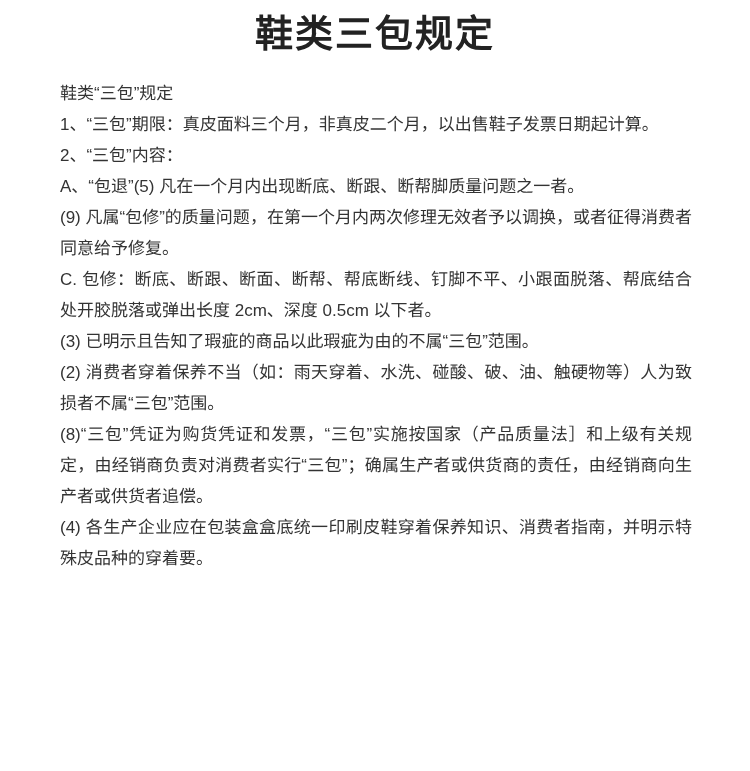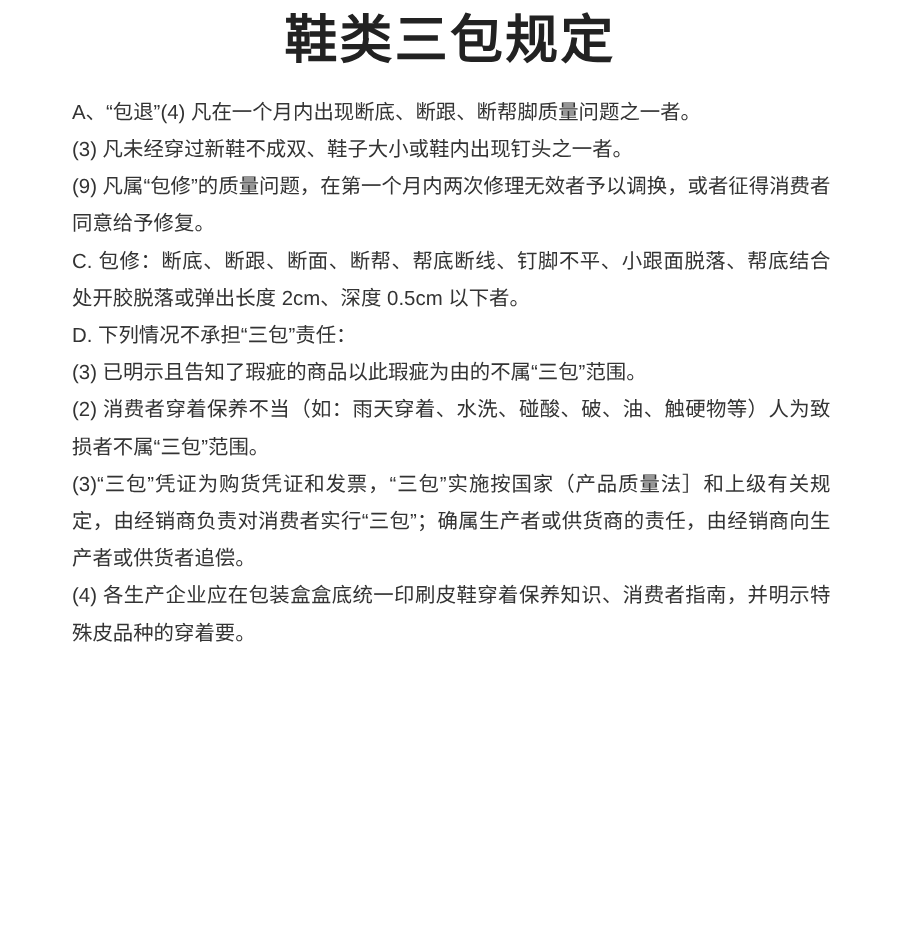--- a/index.html
+++ b/index.html
@@ -18,21 +18,21 @@
     }
     .page {
       width: 750px;
       min-height: 771px;
       background: #ffffff;
       padding-top: 10px;
     }
     .doc-title {
       margin: 0 0 20px 0;
       text-align: center;
-      font-size: 44px;
+      font-size: 38px;
       line-height: 48px;
       font-weight: 800;
       color: #222222;
       letter-spacing: 2px;
       font-family: "Liberation Sans", "DejaVu Sans", sans-serif;
     }
     .doc-body {
       padding: 0 58px 14px 60px;
       font-size: 17px;
       line-height: 31px;
@@ -47,24 +47,25 @@
     }
   </style>
 </head>
 <body>
 
 <div class="page">
 
   <h1 class="doc-title">鞋类三包规定</h1>
 
   <div class="doc-body">
-    <p>A、“包退”(4) 凡在一个月内出现断底、断跟、断帮脚质量问题之一者。</p>
-    <p>(3) 凡未经穿过新鞋不成双、鞋子大小或鞋内出现钉头之一者。</p>
+    <p>鞋类“三包”规定</p>
+    <p>1、“三包”期限：真皮面料三个月，非真皮二个月，以出售鞋子发票日期起计算。</p>
+    <p>2、“三包”内容：</p>
+    <p>A、“包退”(5) 凡在一个月内出现断底、断跟、断帮脚质量问题之一者。</p>
     <p>(9) 凡属“包修”的质量问题，在第一个月内两次修理无效者予以调换，或者征得消费者同意给予修复。</p>
     <p>C. 包修：断底、断跟、断面、断帮、帮底断线、钉脚不平、小跟面脱落、帮底结合处开胶脱落或弹出长度 2cm、深度 0.5cm 以下者。</p>
-    <p>D. 下列情况不承担“三包”责任：</p>
     <p>(3) 已明示且告知了瑕疵的商品以此瑕疵为由的不属“三包”范围。</p>
     <p>(2) 消费者穿着保养不当（如：雨天穿着、水洗、碰酸、破、油、触硬物等）人为致损者不属“三包”范围。</p>
-    <p>(3)“三包”凭证为购货凭证和发票，“三包”实施按国家（产品质量法］和上级有关规定，由经销商负责对消费者实行“三包”；确属生产者或供货商的责任，由经销商向生产者或供货者追偿。</p>
+    <p>(8)“三包”凭证为购货凭证和发票，“三包”实施按国家（产品质量法］和上级有关规定，由经销商负责对消费者实行“三包”；确属生产者或供货商的责任，由经销商向生产者或供货者追偿。</p>
     <p>(4) 各生产企业应在包装盒盒底统一印刷皮鞋穿着保养知识、消费者指南，并明示特殊皮品种的穿着要。</p>
   </div>
 
 </div>
 
 </body></html>

